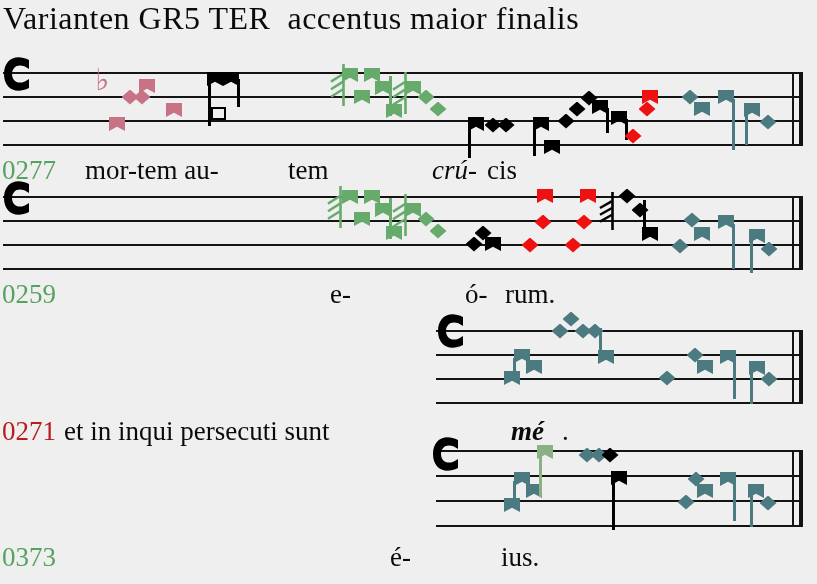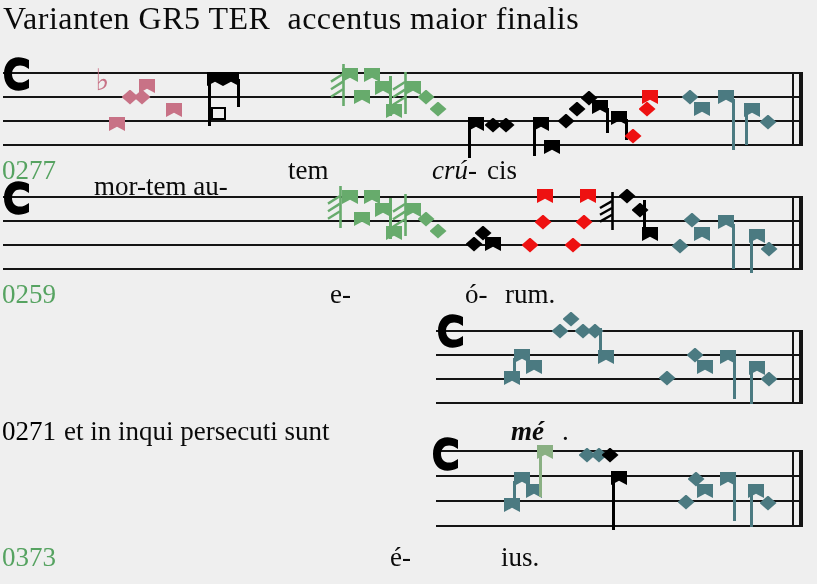--- a/index.html
+++ b/index.html
@@ -32,21 +32,21 @@
       <div class="staff-line" style="left: 3px; top: 72px; width: 800px;"></div>
       <div class="staff-line" style="left: 3px; top: 96px; width: 800px;"></div>
       <div class="staff-line" style="left: 3px; top: 120px; width: 800px;"></div>
       <div class="staff-line" style="left: 3px; top: 144px; width: 800px;"></div>
       <div class="barline" style="left: 792px; top: 72px; width: 2px; height: 74px;"></div>
       <div class="barline" style="left: 799px; top: 72px; width: 4px; height: 74px;"></div>
       <div class="clef" style="left: 3px; top: 56px;"><svg width="27" height="36" viewBox="0 0 27 36">
           <path d="M26 4 C 12 -3, 1 4, 1 18 C 1 32, 12 39, 26 32 L 26 23 C 17 30, 9 26, 9 18 C 9 10, 17 6, 26 13 Z" fill="#000"></path>
         </svg></div>
       <span class="row-id" style="left: 2px; top: 156px; color: rgb(86, 163, 97);">0277</span>
-      <span class="lyric" style="left: 94px; top: 156px; margin-top: 16px;">mor-tem au-</span>
+      <span class="lyric" style="left: 85px; top: 156px;">mor-tem au-</span>
       <span class="lyric" style="left: 288px; top: 156px;">tem</span>
       <span class="lyric" style="left: 432px; top: 156px; font-style: italic;">crú-</span>
       <span class="lyric" style="left: 487px; top: 156px;">cis</span>
       <span class="flat-glyph" style="left: 95px; top: 65px; color: rgb(200, 114, 134);">♭</span>
       <div class="note-sq" style="left: 109px; top: 117px; background: rgb(200, 114, 134);"></div>
       <div class="note-di" style="left: 121.5px; top: 89.5px; background: rgb(200, 114, 134);"></div>
       <div class="note-di" style="left: 133.5px; top: 89.5px; background: rgb(200, 114, 134);"></div>
       <div class="note-sq" style="left: 139px; top: 79px; background: rgb(200, 114, 134);"></div>
       <div class="note-sq" style="left: 166px; top: 103px; background: rgb(200, 114, 134);"></div>
       <div class="stem" style="left: 208px; top: 79px; height: 47px; background: rgb(0, 0, 0);"></div>
@@ -162,21 +162,21 @@
       <div class="note-di" style="left: 760.5px; top: 241.5px; background: rgb(75, 122, 129);"></div>
       <div class="staff-line" style="left: 436px; top: 330px; width: 367px;"></div>
       <div class="staff-line" style="left: 436px; top: 354px; width: 367px;"></div>
       <div class="staff-line" style="left: 436px; top: 378px; width: 367px;"></div>
       <div class="staff-line" style="left: 436px; top: 402px; width: 367px;"></div>
       <div class="barline" style="left: 792px; top: 330px; width: 2px; height: 74px;"></div>
       <div class="barline" style="left: 799px; top: 330px; width: 4px; height: 74px;"></div>
       <div class="clef" style="left: 437px; top: 313px;"><svg width="27" height="36" viewBox="0 0 27 36">
           <path d="M26 4 C 12 -3, 1 4, 1 18 C 1 32, 12 39, 26 32 L 26 23 C 17 30, 9 26, 9 18 C 9 10, 17 6, 26 13 Z" fill="#000"></path>
         </svg></div>
-      <span class="row-id" style="left: 2px; top: 417px; color: #000000;">0271</span>
+      <span class="row-id" style="left: 2px; top: 417px; color: #b91c1c;">0271</span>
       <span class="lyric" style="left: 64px; top: 417px;">et in inqui persecuti sunt</span>
       <span class="lyric bold" style="left: 511px; top: 417px; font-style: italic;">mé</span>
       <span class="lyric" style="left: 562px; top: 417px;">.</span>
       <div class="note-sq" style="left: 504px; top: 371px; background: rgb(75, 122, 129);"></div>
       <div class="stem" style="left: 513px; top: 358px; height: 22px; background: rgb(75, 122, 129);"></div>
       <div class="note-sq" style="left: 514px; top: 349px; background: rgb(75, 122, 129);"></div>
       <div class="note-sq" style="left: 526px; top: 360px; background: rgb(75, 122, 129);"></div>
       <div class="note-di" style="left: 551.5px; top: 323.5px; background: rgb(75, 122, 129);"></div>
       <div class="note-di" style="left: 562.5px; top: 311.5px; background: rgb(75, 122, 129);"></div>
       <div class="note-di" style="left: 574.5px; top: 323.5px; background: rgb(75, 122, 129);"></div>

